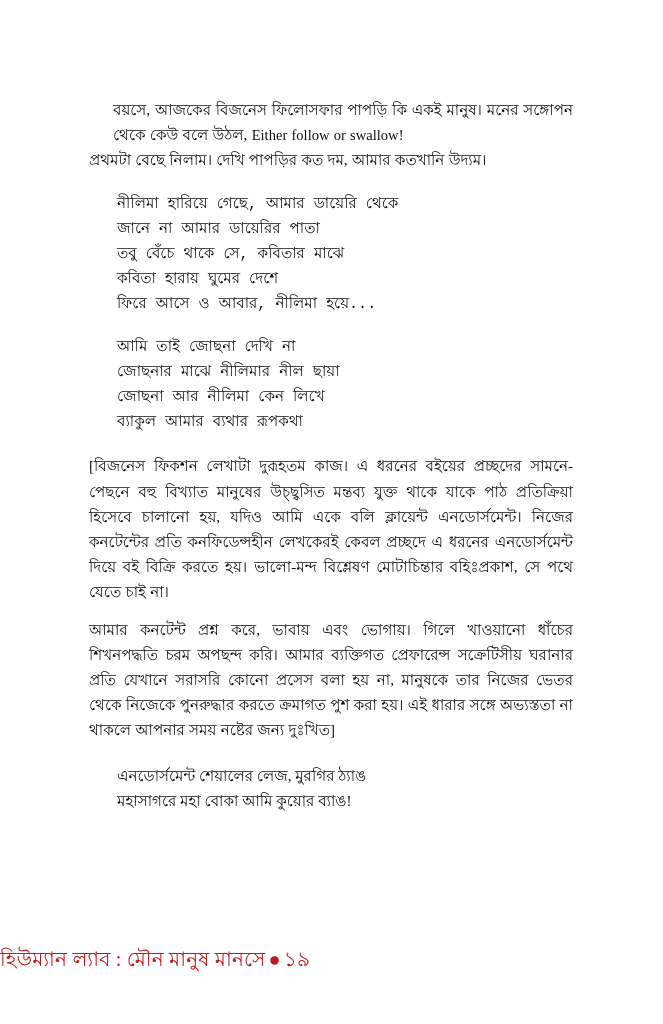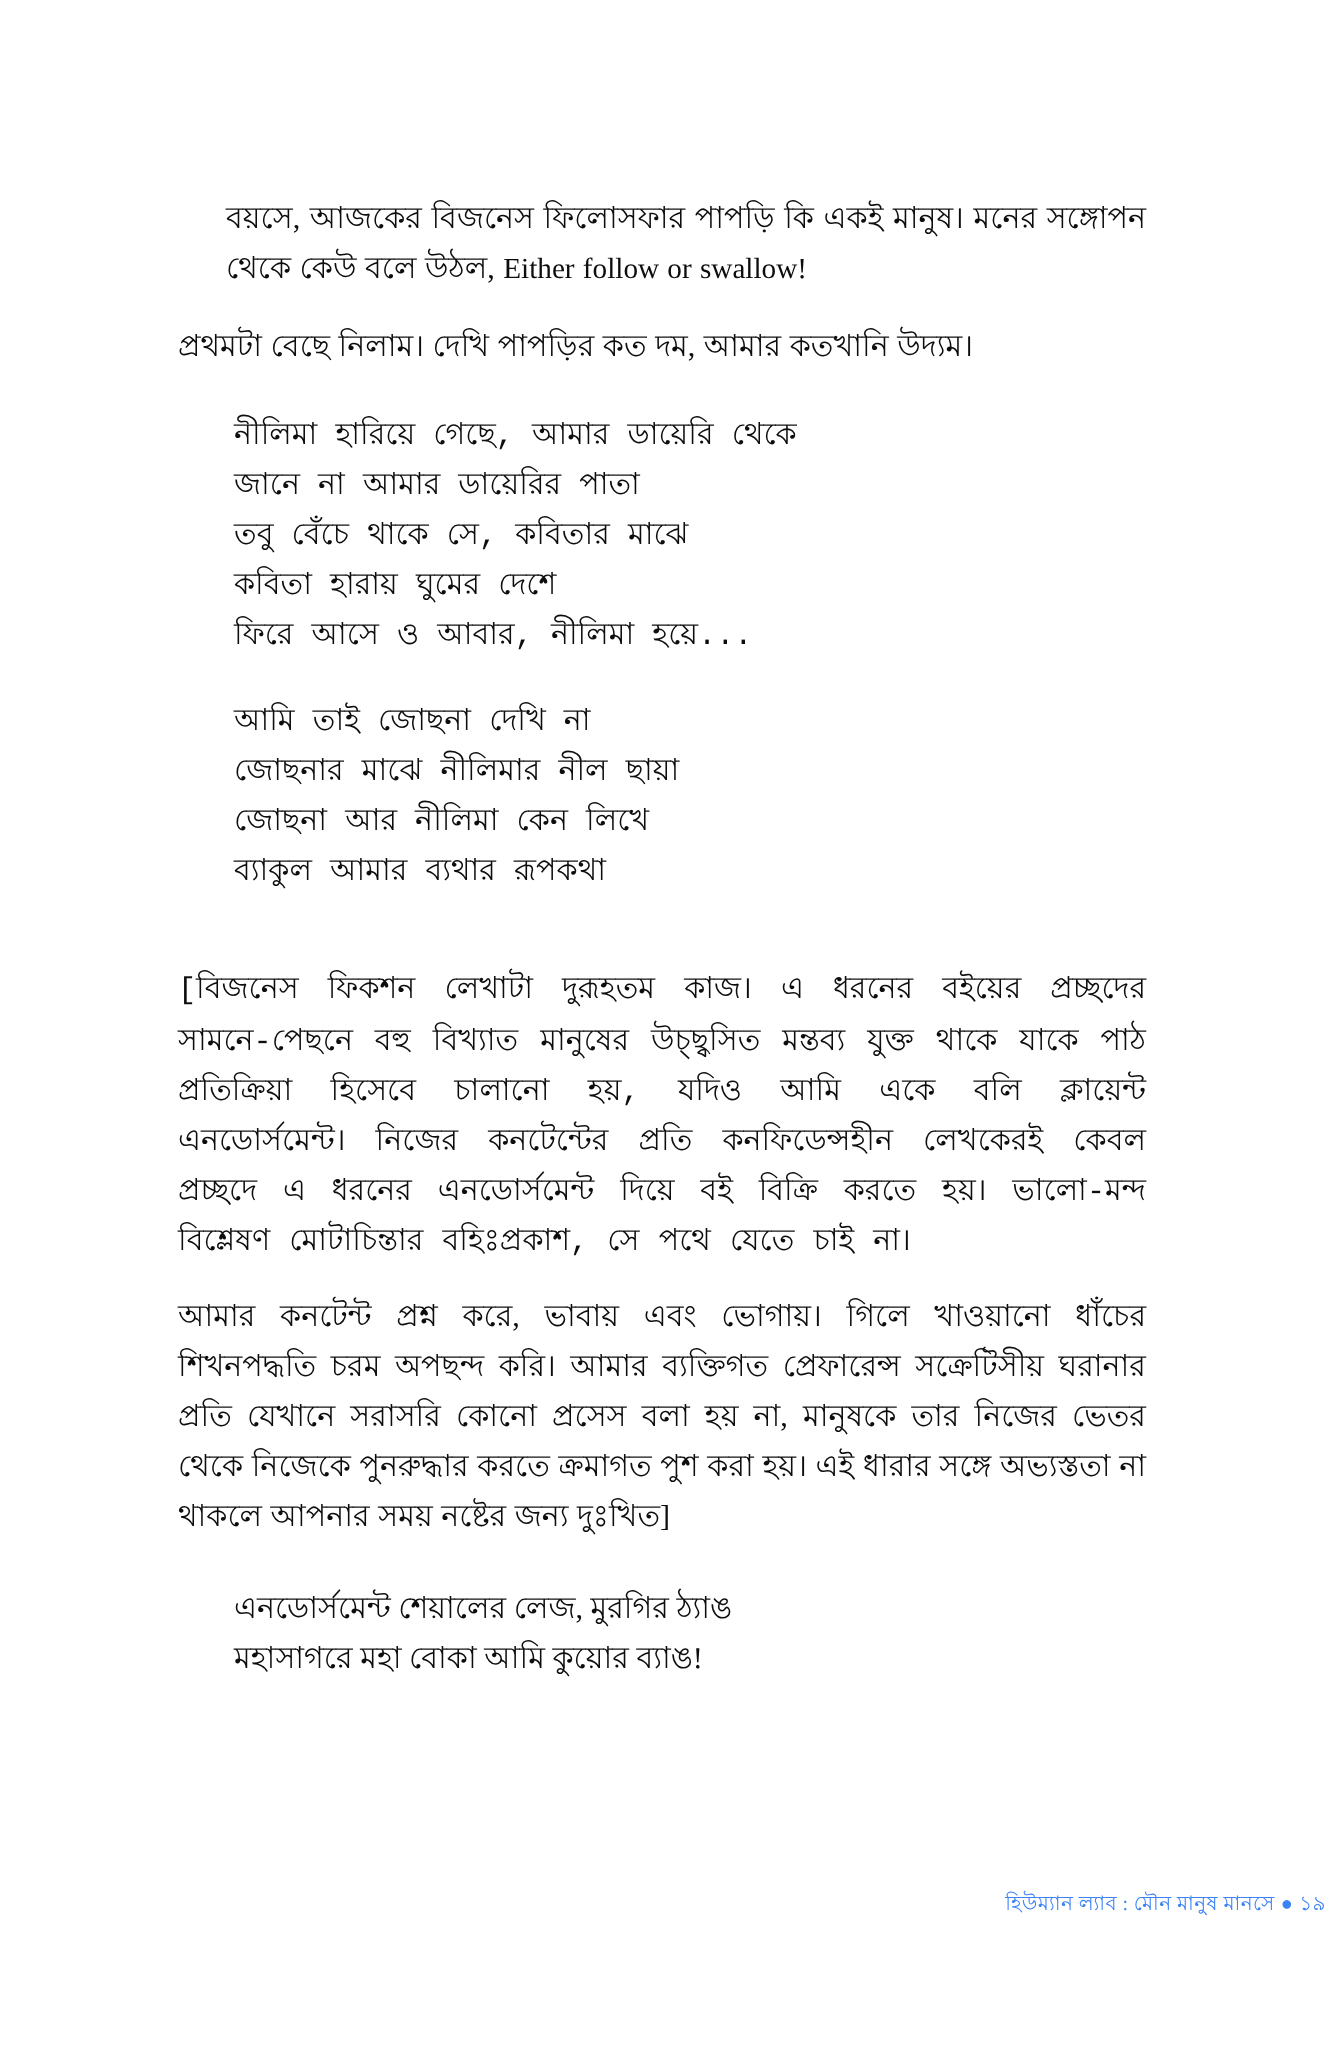--- a/index.html
+++ b/index.html
@@ -31,22 +31,22 @@
   .para {
     font-size: 15.1px;
     line-height: 25.2px;
     text-align: justify;
     text-justify: inter-word;
     margin: 0;
     color: #0d0d0d;
     word-spacing: 0.5px;
   }
   .para.first { margin-top: 0; margin-left: 24px; }
-  .para.gap-a { margin-top: 14px; }
-  .para.gap-b { margin-top: 34px; font-family: Liberation Mono, monospace; }
+  .para.gap-a { }
+  .para.gap-b { margin-top: 19px; }
   .para.gap-c { margin-top: 12px; }
   .para .latin {
     font-family: "Liberation Serif", "DejaVu Serif", serif;
     font-size: 14.6px;
   }
 
   
   .para { text-align-last: left; }
 
   
@@ -73,23 +73,23 @@
     padding-left: 28px;
   }
   .couplet .verse { }
 
   
   .footer {
     position: absolute;
     left: 0;
     right: 0;
     top: 944px;
-    text-align: right;
-    font-size: 10px;
-    color: #3b82f6;
+    text-align: left;
+    font-size: 20px;
+    color: #b91c1c;
     letter-spacing: 0.2px;
   }
   .footer .sep {
     display: inline-block;
     margin: 0 3px;
   }
 </style>
 </head>
 <body>
 

